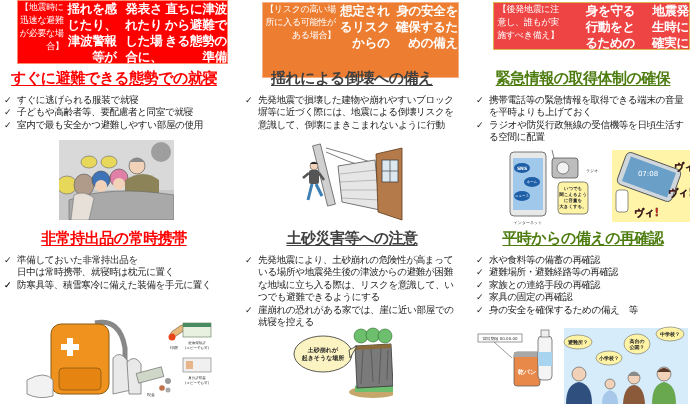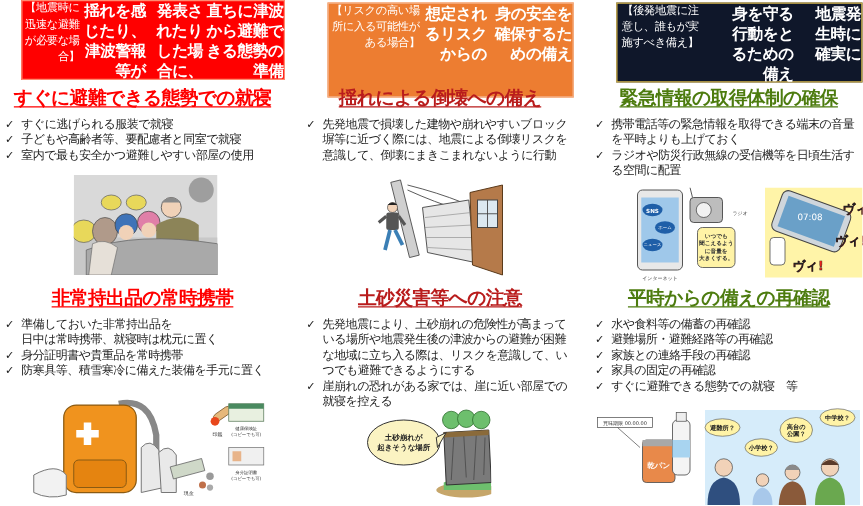--- a/index.html
+++ b/index.html
@@ -13,31 +13,31 @@
   .col2 { left: 233px; width: 226px; }
   .col3 { left: 464px; width: 226px; }
 
   .header {
     position: absolute; top: 0; left: 0; right: 0;
     color: #fff; text-align: right; box-sizing: border-box;
     display: flex; justify-content: center; margin-left: 17px;
   }
   .col1 .header { height: 64px; background: #ff0000; border: 1px solid #ff8a70; }
   .col2 .header { left: 12px; top: 2px; height: 76px; background: #ed7d31; border: 1px solid #f5b28a; }
-  .col3 .header { left: 12px; top: 2px; height: 64px; background: #0f172a; border: 1px solid #d9b84d; gap: 15px; }
+  .col3 .header { left: 12px; top: 2px; height: 48px; background: #ef4444; border: 1px solid #d9b84d; gap: 15px; }
   .header .sub { font-size: 9px; line-height: 13px; font-weight: normal; letter-spacing: -0.3px; }
   .header .main { font-size: 12.5px; line-height: 16px; font-weight: bold; letter-spacing: -0.3px; }
 
   .sec-title {
     position: absolute; left: 0; right: 0; text-align: center;
     font-size: 15px; font-weight: bold; text-decoration: underline;
     text-underline-offset: 2px; letter-spacing: -0.5px; white-space: nowrap;
   }
   .col1 .sec-title { color: #ff0000; }
-  .col2 .sec-title { color: #b91c1c; }
+  .col2 .sec-title { color: #404040; }
   .col3 .sec-title { color: #4d7c0f; }
 
   .checklist { position: absolute; margin: 0; padding: 0; list-style: none; font-size: 9.6px; line-height: 12.4px; letter-spacing: -0.4px; color: #222; }
   .checklist li { position: relative; padding-left: 13px; }
   .checklist li .chk { position: absolute; left: 0; top: 0; font-size: 9px; }
 
   .illus { position: absolute; }
   svg text { font-family: "DejaVu Sans", sans-serif; }
 </style>
 </head>
@@ -74,21 +74,21 @@
     <path d="M70 22 Q78 14 86 22" fill="#8a8a8a"></path>
     <path d="M66 40 Q85 28 100 40 L100 56 L66 56 Z" fill="#8c8458"></path>
     <path d="M10 60 Q50 45 115 55 L115 80 L10 80 Z" fill="#a9a9a9" stroke="#666" stroke-width="0.6"></path>
     <path d="M15 55 Q25 50 35 58 L30 80 L12 80 Z" fill="#e6e0d8" stroke="#666" stroke-width="0.5"></path>
   </svg>
 
   <div class="sec-title" style="top:229px;">非常持出品の常時携帯</div>
   <ul class="checklist" style="top:254px; left:4px; width:230px;">
     <li style="white-space:pre-line;"><span class="chk">✓</span><span>準備しておいた非常持出品を
 日中は常時携帯、就寝時は枕元に置く</span></li>
-    <li><span class="chk">✓</span><span>身分証明書や貴重品を常時携帯</span></li>
+    <li><span class="chk">✓</span></li>
     <li style="white-space:nowrap;"><span class="chk">✓</span><span>防寒具等、積雪寒冷に備えた装備を手元に置く</span></li>
   </ul>
 
   <svg class="illus" style="left:25px; top:318px;" width="190" height="82" viewBox="0 0 190 82">
     <path d="M70 5 Q95 0 100 30 L100 60" fill="none" stroke="#888" stroke-width="5"></path>
     <rect x="26" y="6" width="58" height="70" rx="10" fill="#f0931e" stroke="#8a5a12" stroke-width="1"></rect>
     <rect x="34" y="50" width="42" height="22" rx="4" fill="#e58410" stroke="#8a5a12" stroke-width="0.8"></rect>
     <rect x="42" y="20" width="6" height="18" fill="#fff"></rect>
     <rect x="36" y="26" width="18" height="6" fill="#fff"></rect>
     <path d="M2 62 Q20 52 28 62 L28 78 Q14 82 2 76 Z" fill="#f2f2f2" stroke="#777" stroke-width="0.8"></path>
@@ -217,21 +217,21 @@
     <text x="126" y="66" font-size="10" font-weight="bold" fill="#e8241c" stroke="#222" stroke-width="0.3">ヴィ!</text>
     <rect x="108" y="40" width="12" height="22" rx="3" fill="#fff" stroke="#444" stroke-width="0.6"></rect>
   </svg>
 
   <div class="sec-title" style="top:229px; left:12px;">平時からの備えの再確認</div>
   <ul class="checklist" style="top:254px; left:12px; width:214px;">
     <li><span class="chk">✓</span><span>水や食料等の備蓄の再確認</span></li>
     <li><span class="chk">✓</span><span>避難場所・避難経路等の再確認</span></li>
     <li><span class="chk">✓</span><span>家族との連絡手段の再確認</span></li>
     <li><span class="chk">✓</span><span>家具の固定の再確認</span></li>
-    <li style="white-space:pre;"><span class="chk">✓</span><span>すぐに避難できる態勢での就寝　等</span></li>
+    <li style="white-space:pre;"><span class="chk">✓</span><span>身の安全を確保するための備え　等</span></li>
   </ul>
 
   <svg class="illus" style="left:10px; top:322px;" width="216" height="82" viewBox="0 0 216 82">
     <rect x="4" y="12" width="44" height="8" fill="#fff" stroke="#555" stroke-width="0.6"></rect>
     <text x="26" y="18" font-size="4" text-anchor="middle" fill="#333">賞味期限 00.00.00</text>
     <line x1="20" y1="20" x2="38" y2="36" stroke="#555" stroke-width="0.6"></line>
     <rect x="40" y="30" width="26" height="34" rx="3" fill="#e8894a" stroke="#555" stroke-width="0.7"></rect>
     <rect x="40" y="30" width="26" height="5" fill="#a8a8a8"></rect>
     <text x="53" y="52" font-size="6" font-weight="bold" fill="#fff" text-anchor="middle">乾パン</text>
     <rect x="64" y="14" width="14" height="44" rx="4" fill="#f4f4f4" stroke="#555" stroke-width="0.7"></rect>

